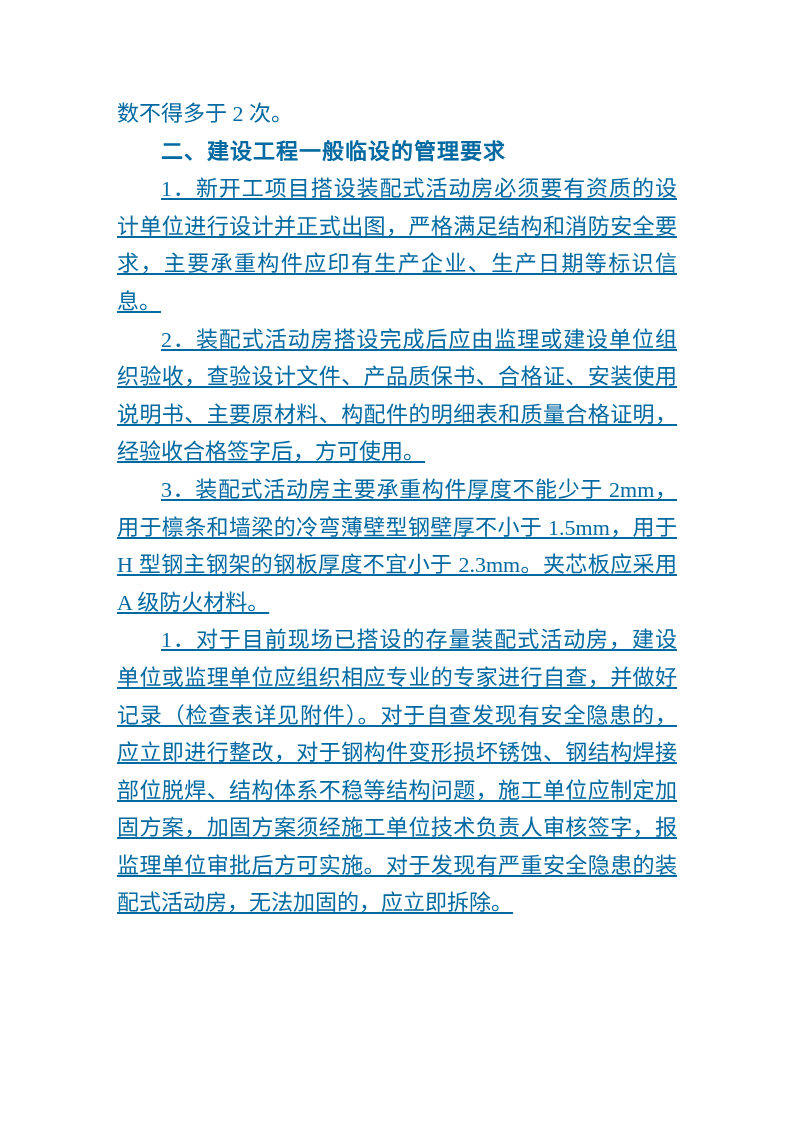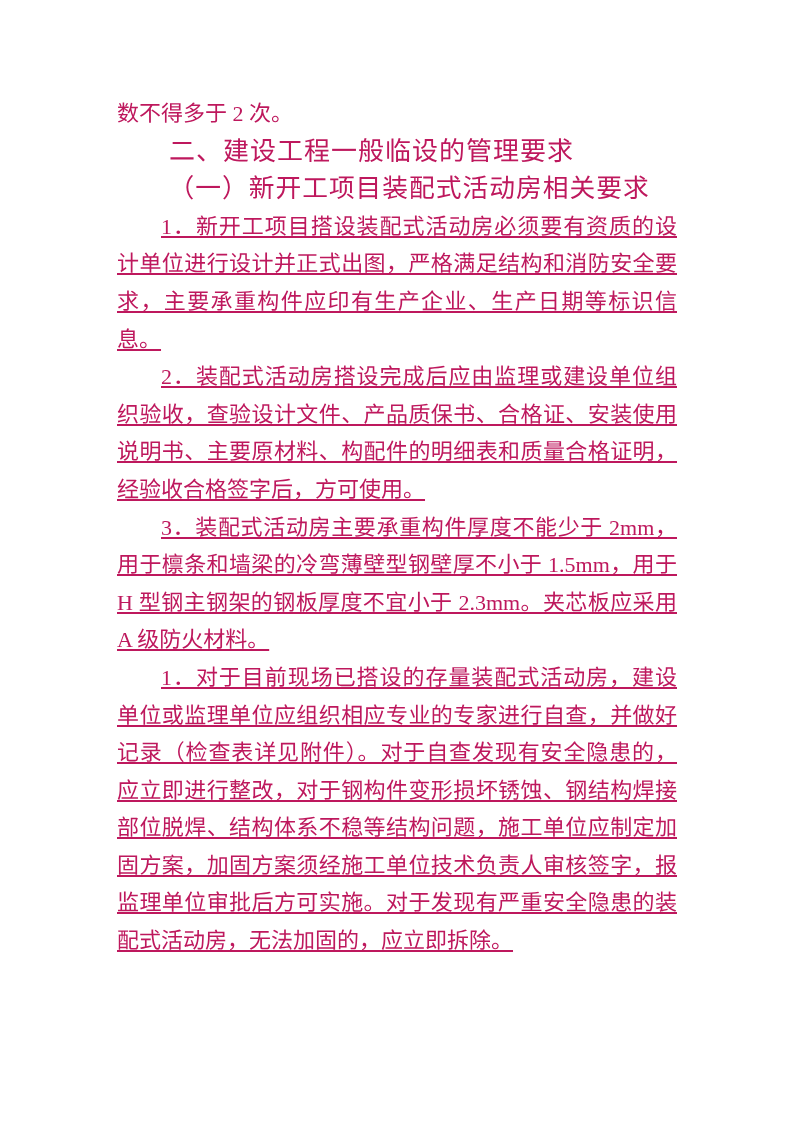--- a/index.html
+++ b/index.html
@@ -10,42 +10,42 @@
   .page {
     position: relative;
     width: 793px;
     height: 1122px;
     background: #ffffff;
     box-sizing: border-box;
     padding: 95px 116px 0 117px;
     overflow: hidden;
   }
   .doc {
-    color: #be185d;
+    color: #0369a1;
     font-family: "Liberation Serif", "DejaVu Serif", serif;
     font-size: 22px;
     line-height: 37.6px;
     text-align: justify;
     
     text-justify: inter-ideograph;
   }
   .block {
     margin: 0;
     padding: 0;
   }
   
   .cont {
     text-indent: 0;
   }
   
   .h-main {
     text-indent: 2em;
     font-family: "Liberation Sans", "DejaVu Sans", sans-serif;
-    font-weight: normal;
-    font-size: 26px;
+    font-weight: bold;
+    font-size: 22px;
     letter-spacing: 1px;
   }
   
   .h-sub {
     text-indent: 2em;
     font-weight: normal;
     letter-spacing: 1px;
   }
   
   .para {
@@ -56,21 +56,20 @@
 </head>
 <body>
 
 <div class="page">
   <div class="doc">
 
     <p class="block cont">数不得多于 2 次。</p>
 
     <h2 class="block h-main">二、建设工程一般临设的管理要求</h2>
 
-    <h3 class="block h-sub">（一）新开工项目装配式活动房相关要求</h3>
 
     <p class="block para">1．新开工项目搭设装配式活动房必须要有资质的设计单位进行设计并正式出图，严格满足结构和消防安全要求，主要承重构件应印有生产企业、生产日期等标识信息。</p>
 
     <p class="block para">2．装配式活动房搭设完成后应由监理或建设单位组织验收，查验设计文件、产品质保书、合格证、安装使用说明书、主要原材料、构配件的明细表和质量合格证明，经验收合格签字后，方可使用。</p>
 
     <p class="block para">3．装配式活动房主要承重构件厚度不能少于 2mm，用于檩条和墙梁的冷弯薄壁型钢壁厚不小于 1.5mm，用于 H 型钢主钢架的钢板厚度不宜小于 2.3mm。夹芯板应采用 A 级防火材料。</p>
 
 
     <p class="block para">1．对于目前现场已搭设的存量装配式活动房，建设单位或监理单位应组织相应专业的专家进行自查，并做好记录（检查表详见附件）。对于自查发现有安全隐患的，应立即进行整改，对于钢构件变形损坏锈蚀、钢结构焊接部位脱焊、结构体系不稳等结构问题，施工单位应制定加固方案，加固方案须经施工单位技术负责人审核签字，报监理单位审批后方可实施。对于发现有严重安全隐患的装配式活动房，无法加固的，应立即拆除。</p>
 

